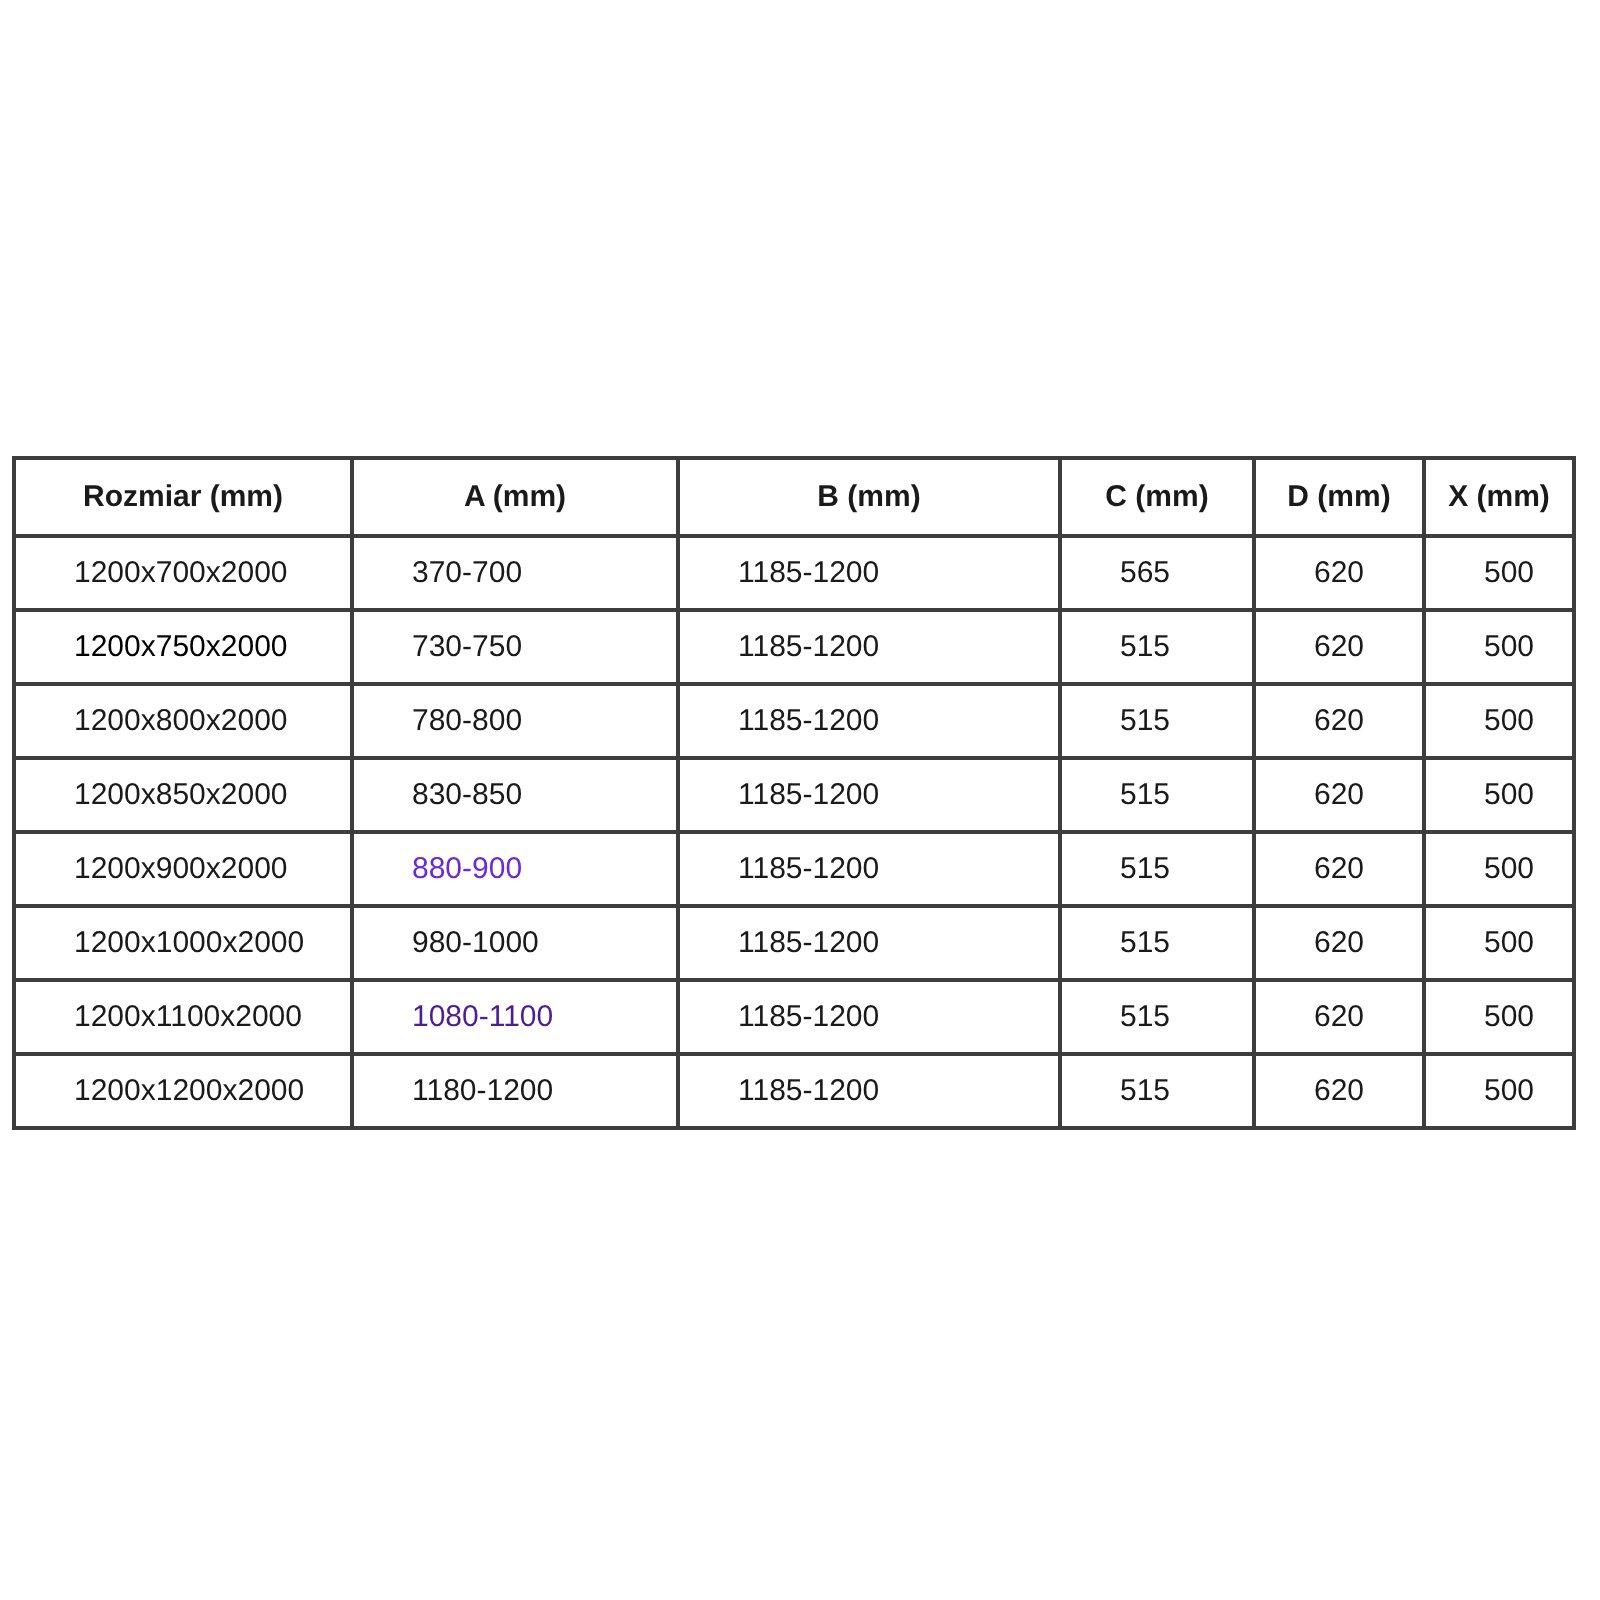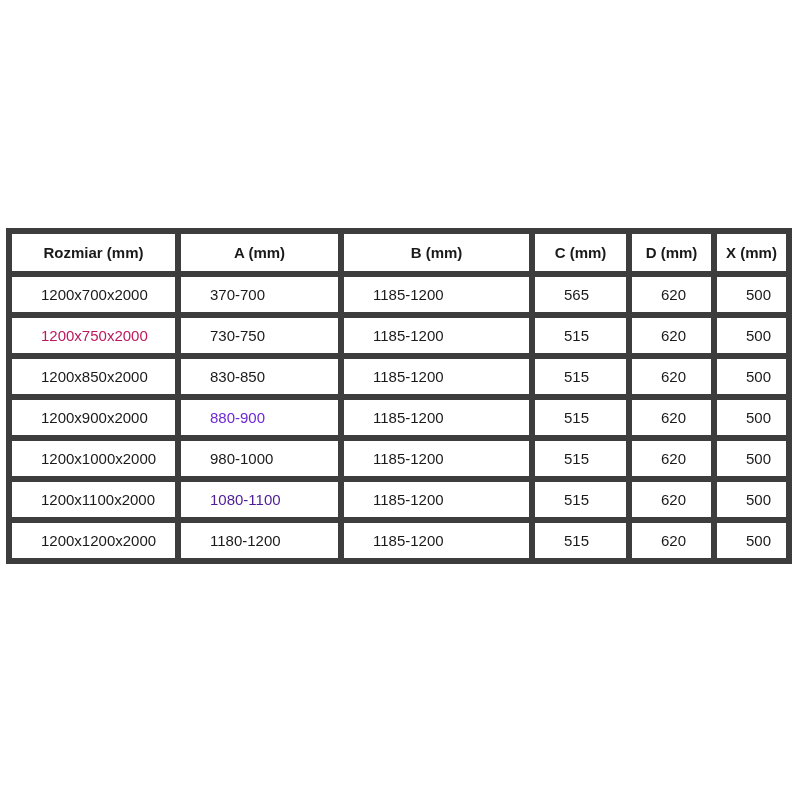--- a/index.html
+++ b/index.html
@@ -19,21 +19,21 @@
     left: 6px;
     top: 228px;
     width: 782px;
   }
   table {
     border-collapse: collapse;
     table-layout: fixed;
     width: 780px;
   }
   th, td {
-    border: 6px solid #737373;
+    border: 2px solid #737373;
     vertical-align: middle;
     padding: 0;
     color: #1a1a1a;
     font-size: 15px;
     line-height: 1;
     white-space: nowrap;
     overflow: hidden;
   }
   th {
     height: 37px;
@@ -71,22 +71,30 @@
     <tbody>
         <tr>
           <td style="border-color: rgb(61, 61, 61); color: rgb(26, 26, 26);">1200x700x2000</td>
           <td style="border-color: rgb(61, 61, 61); color: rgb(26, 26, 26);">370-700</td>
           <td style="border-color: rgb(61, 61, 61); color: rgb(26, 26, 26);">1185-1200</td>
           <td style="border-color: rgb(61, 61, 61); color: rgb(26, 26, 26);">565</td>
           <td style="border-color: rgb(61, 61, 61); color: rgb(26, 26, 26);">620</td>
           <td style="border-color: rgb(61, 61, 61); color: rgb(26, 26, 26);">500</td>
         </tr>
         <tr>
-          <td style="border-color: rgb(61, 61, 61); color: #be185d;">1200x750x2000</td>
+          <td style="border-color: rgb(61, 61, 61); color: #000000;">1200x750x2000</td>
           <td style="border-color: rgb(61, 61, 61); color: rgb(26, 26, 26);">730-750</td>
+          <td style="border-color: rgb(61, 61, 61); color: rgb(26, 26, 26);">1185-1200</td>
+          <td style="border-color: rgb(61, 61, 61); color: rgb(26, 26, 26);">515</td>
+          <td style="border-color: rgb(61, 61, 61); color: rgb(26, 26, 26);">620</td>
+          <td style="border-color: rgb(61, 61, 61); color: rgb(26, 26, 26);">500</td>
+        </tr>
+        <tr>
+          <td style="border-color: rgb(61, 61, 61); color: rgb(26, 26, 26);">1200x800x2000</td>
+          <td style="border-color: rgb(61, 61, 61); color: rgb(26, 26, 26);">780-800</td>
           <td style="border-color: rgb(61, 61, 61); color: rgb(26, 26, 26);">1185-1200</td>
           <td style="border-color: rgb(61, 61, 61); color: rgb(26, 26, 26);">515</td>
           <td style="border-color: rgb(61, 61, 61); color: rgb(26, 26, 26);">620</td>
           <td style="border-color: rgb(61, 61, 61); color: rgb(26, 26, 26);">500</td>
         </tr>
         <tr>
           <td style="border-color: rgb(61, 61, 61); color: rgb(26, 26, 26);">1200x850x2000</td>
           <td style="border-color: rgb(61, 61, 61); color: rgb(26, 26, 26);">830-850</td>
           <td style="border-color: rgb(61, 61, 61); color: rgb(26, 26, 26);">1185-1200</td>
           <td style="border-color: rgb(61, 61, 61); color: rgb(26, 26, 26);">515</td>

